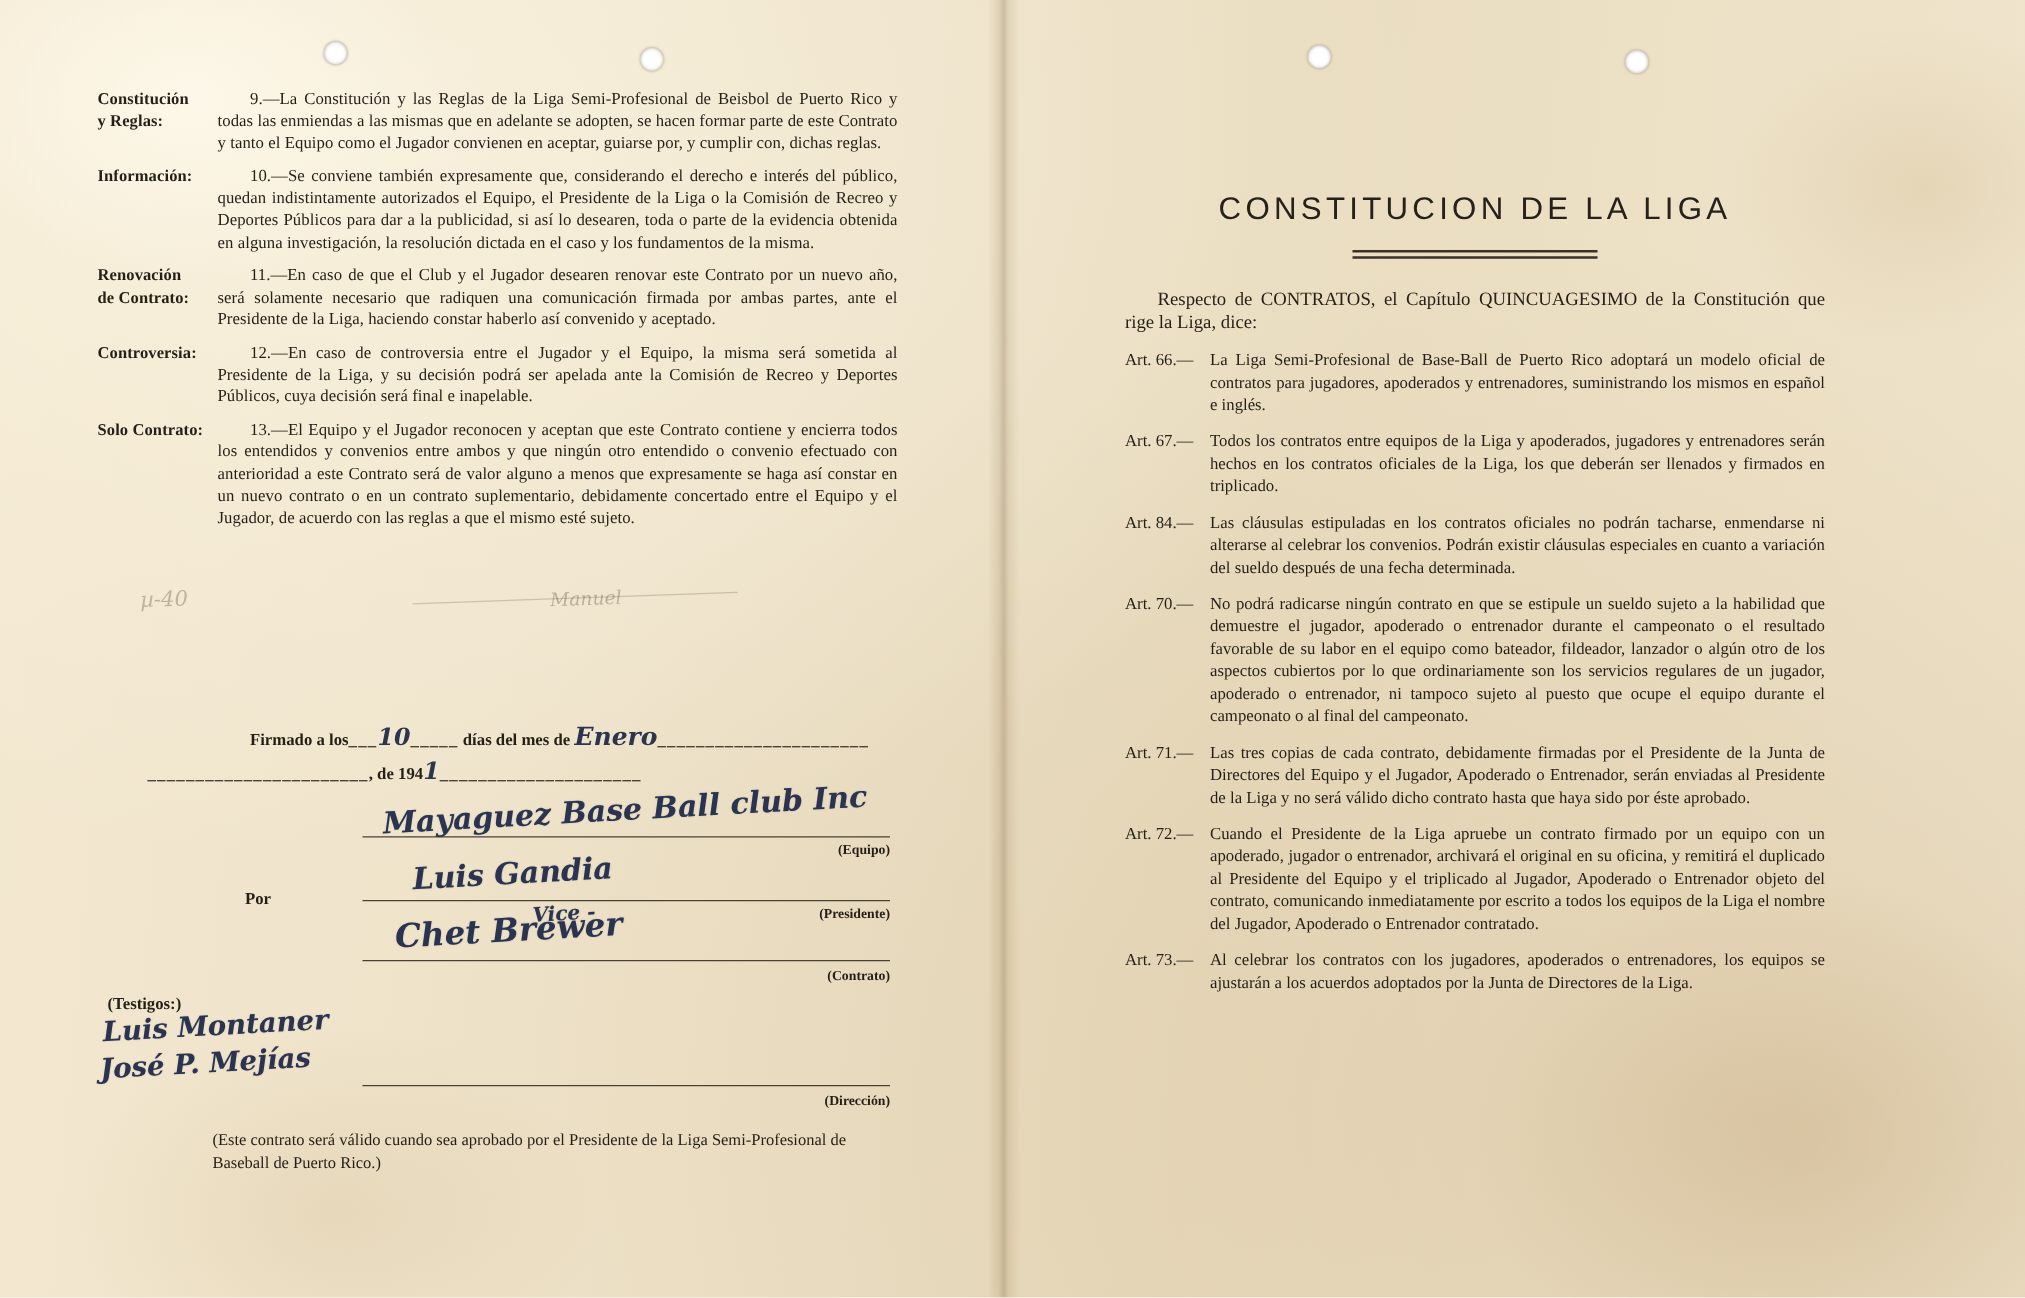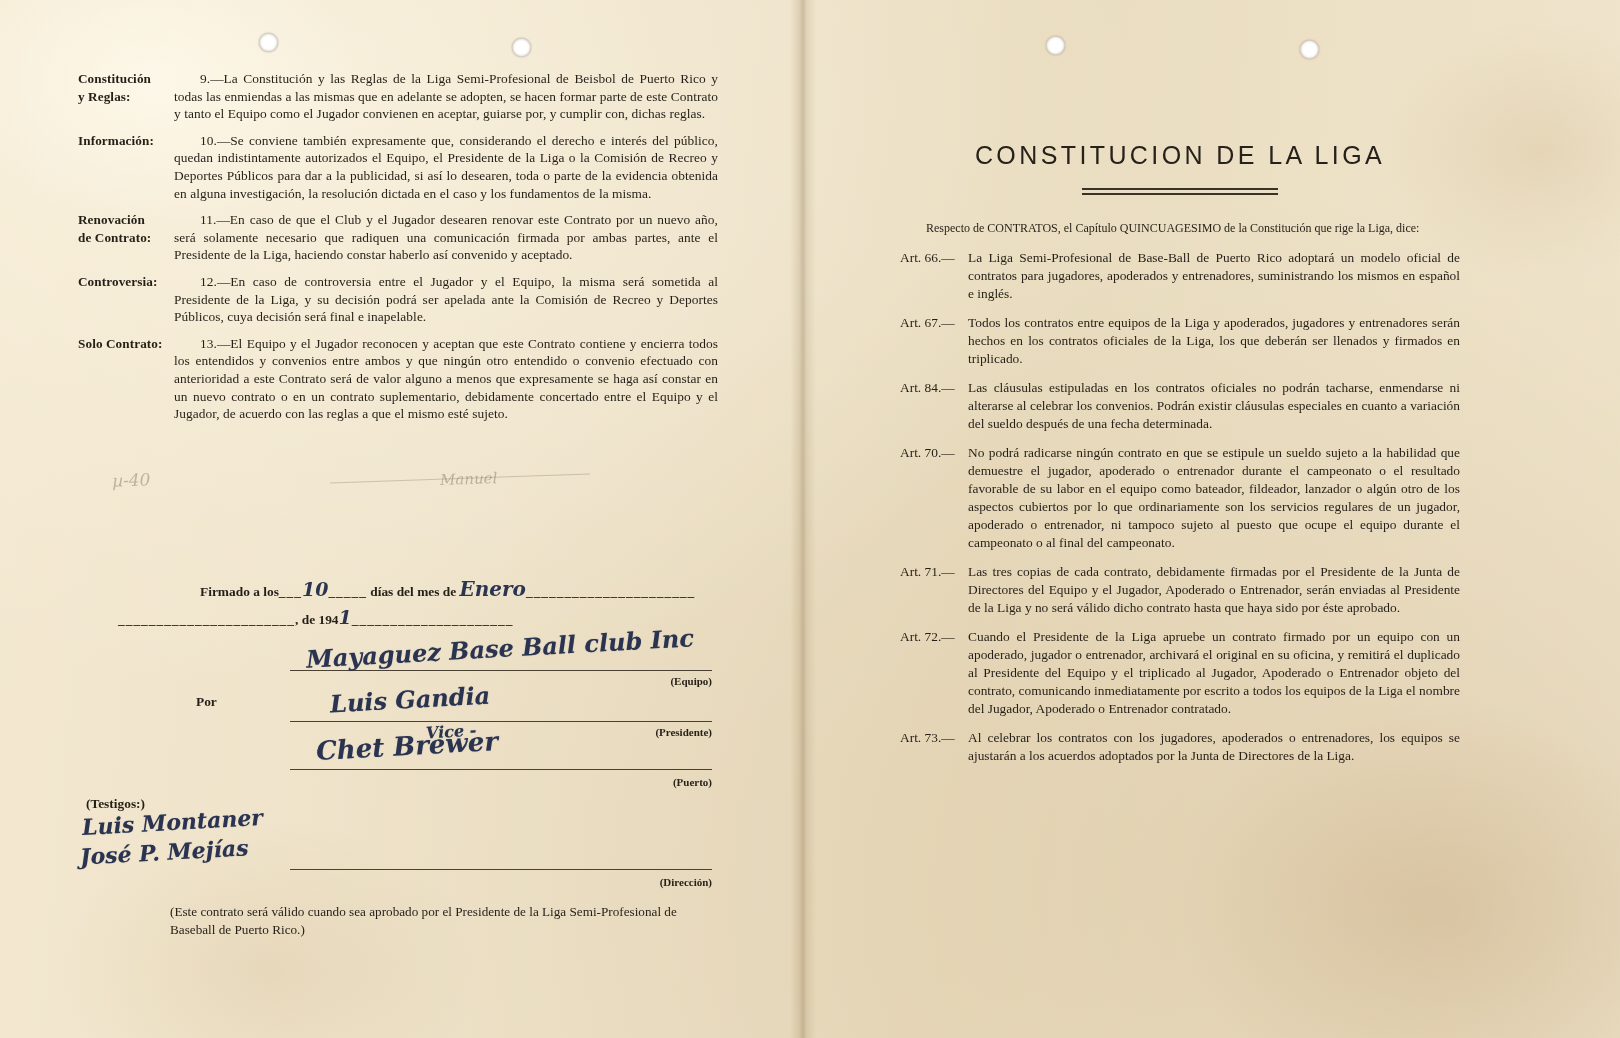--- a/index.html
+++ b/index.html
@@ -142,40 +142,40 @@
     position: absolute;
     left: 170px;
     top: 903px;
     width: 540px;
     font-size: 13.2px;
     line-height: 18px;
   }
   
   #right-col {
     left: 900px;
-    top: 141px;
+    top: 153px;
     width: 560px;
   }
   #const-title {
     text-align: center;
     font-size: 25px;
     letter-spacing: 3.4px;
     font-family: "Liberation Sans", sans-serif;
     font-weight: 400;
     color: #26211a;
   }
   .rule-double {
     width: 196px;
     margin: 18px auto 24px auto;
     border-top: 2.5px solid #3a3226;
     border-bottom: 2.5px solid #3a3226;
     height: 3px;
   }
   #respecto {
-    font-size: 12px;
+    font-size: 15px;
     line-height: 18px;
     text-indent: 26px;
     text-align: justify;
     margin-bottom: 12px;
   }
   .art {
     display: flex;
     margin-bottom: 11px;
   }
   .art-num {
@@ -280,31 +280,31 @@
 
     <div class="sig-rows">
 
       <div class="sig-row">
         <div class="sig-rule" style="top:28px;"></div>
         <div class="script big" style="left:228px;top:-2px;">Mayaguez Base Ball club Inc</div>
         <div class="sig-cap" style="top:30px;">(Equipo)</div>
       </div>
 
       <div class="sig-row" style="height:52px;">
-        <div class="por-label" style="top:12px;text-align:right;">Por</div>
+        <div class="por-label" style="top:30px;text-align:right;">Por</div>
         <div class="sig-rule" style="top:40px;"></div>
         <div class="script big" style="left:252px;top:10px;">Luis Gandia</div>
         <div class="script" style="left:348px;top:42px;font-size:16px;">Vice -</div>
         <div class="sig-cap" style="top:42px;">(Presidente)</div>
       </div>
 
       <div class="sig-row" style="height:52px;">
         <div class="sig-rule" style="top:36px;"></div>
         <div class="script big" style="left:238px;top:4px;font-size:26px;">Chet Brewer</div>
-        <div class="sig-cap" style="top:40px;">(Puerto)</div>
+        <div class="sig-cap" style="top:40px;">(Contrato)</div>
       </div>
 
       <div class="sig-row" style="height:52px;">
         <div class="testigos" style="left:8px;top:10px;">(Testigos:)</div>
         <div class="sig-rule" style="left:212px;top:42px;border-bottom:none;"></div>
         <div class="script mid" style="left:4px;top:28px;">Luis Montaner</div>
       </div>
 
       <div class="sig-row" style="height:52px;">
         <div class="sig-rule" style="left:212px;top:32px;"></div>

